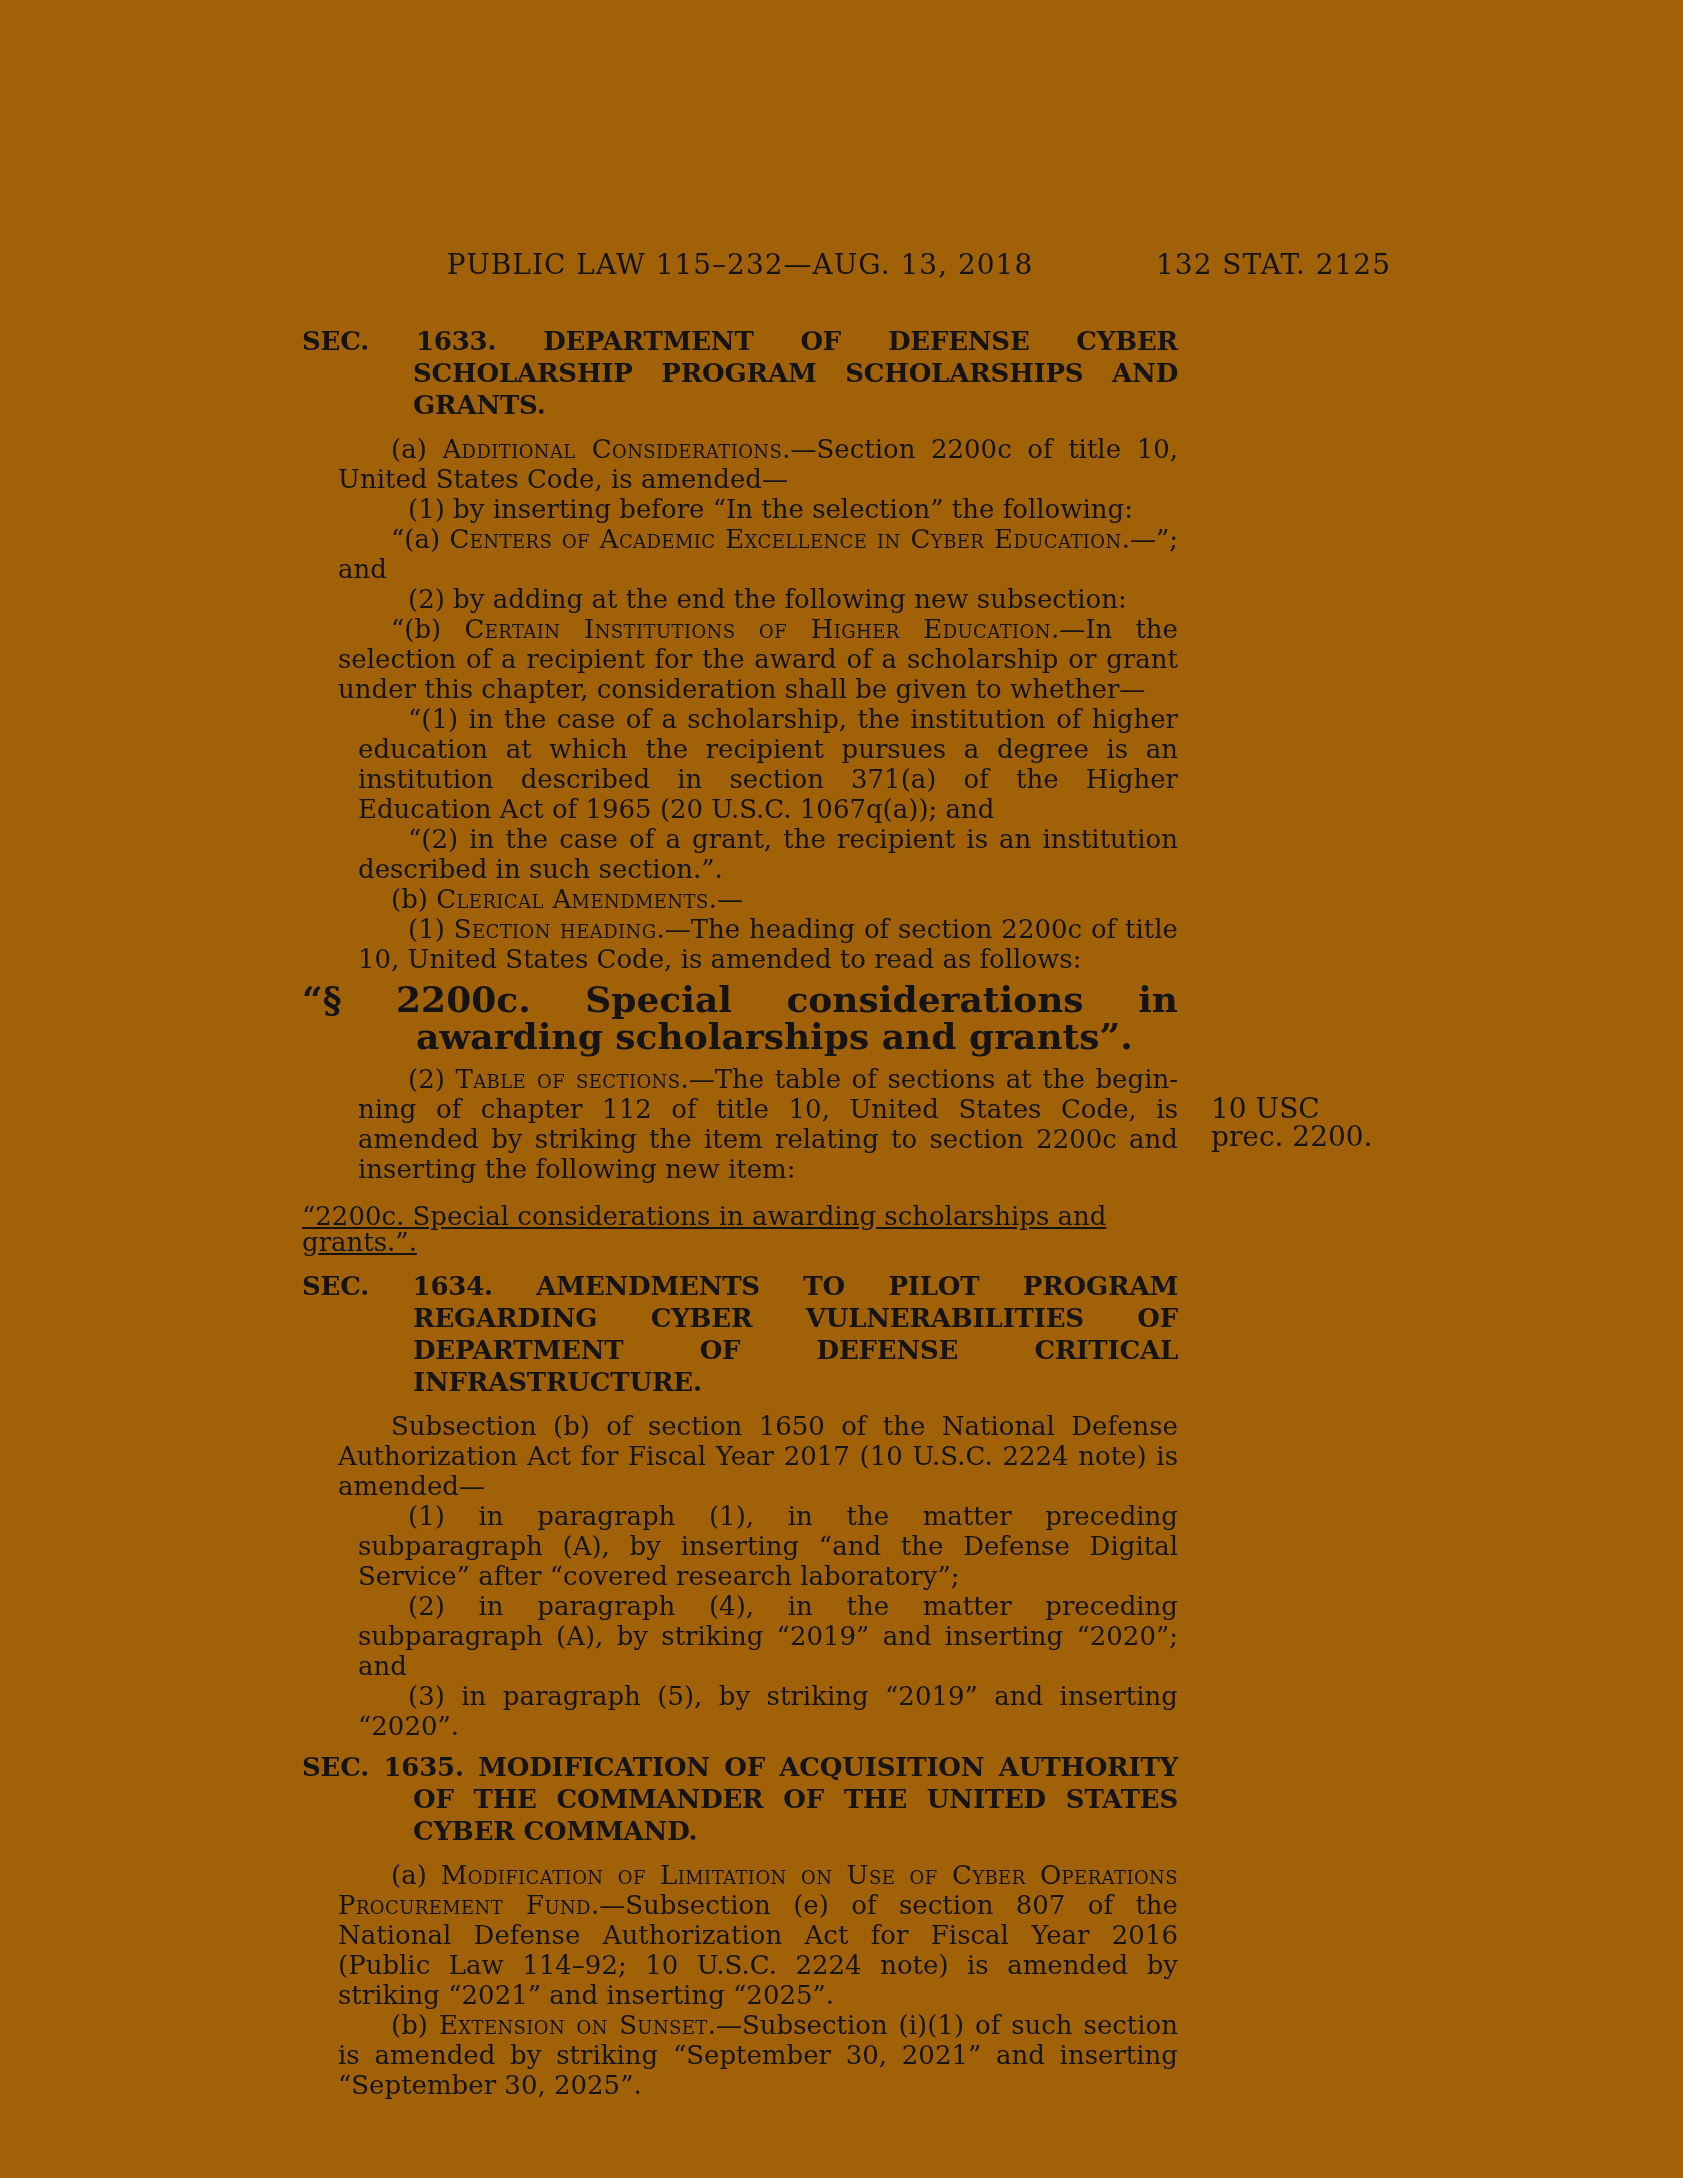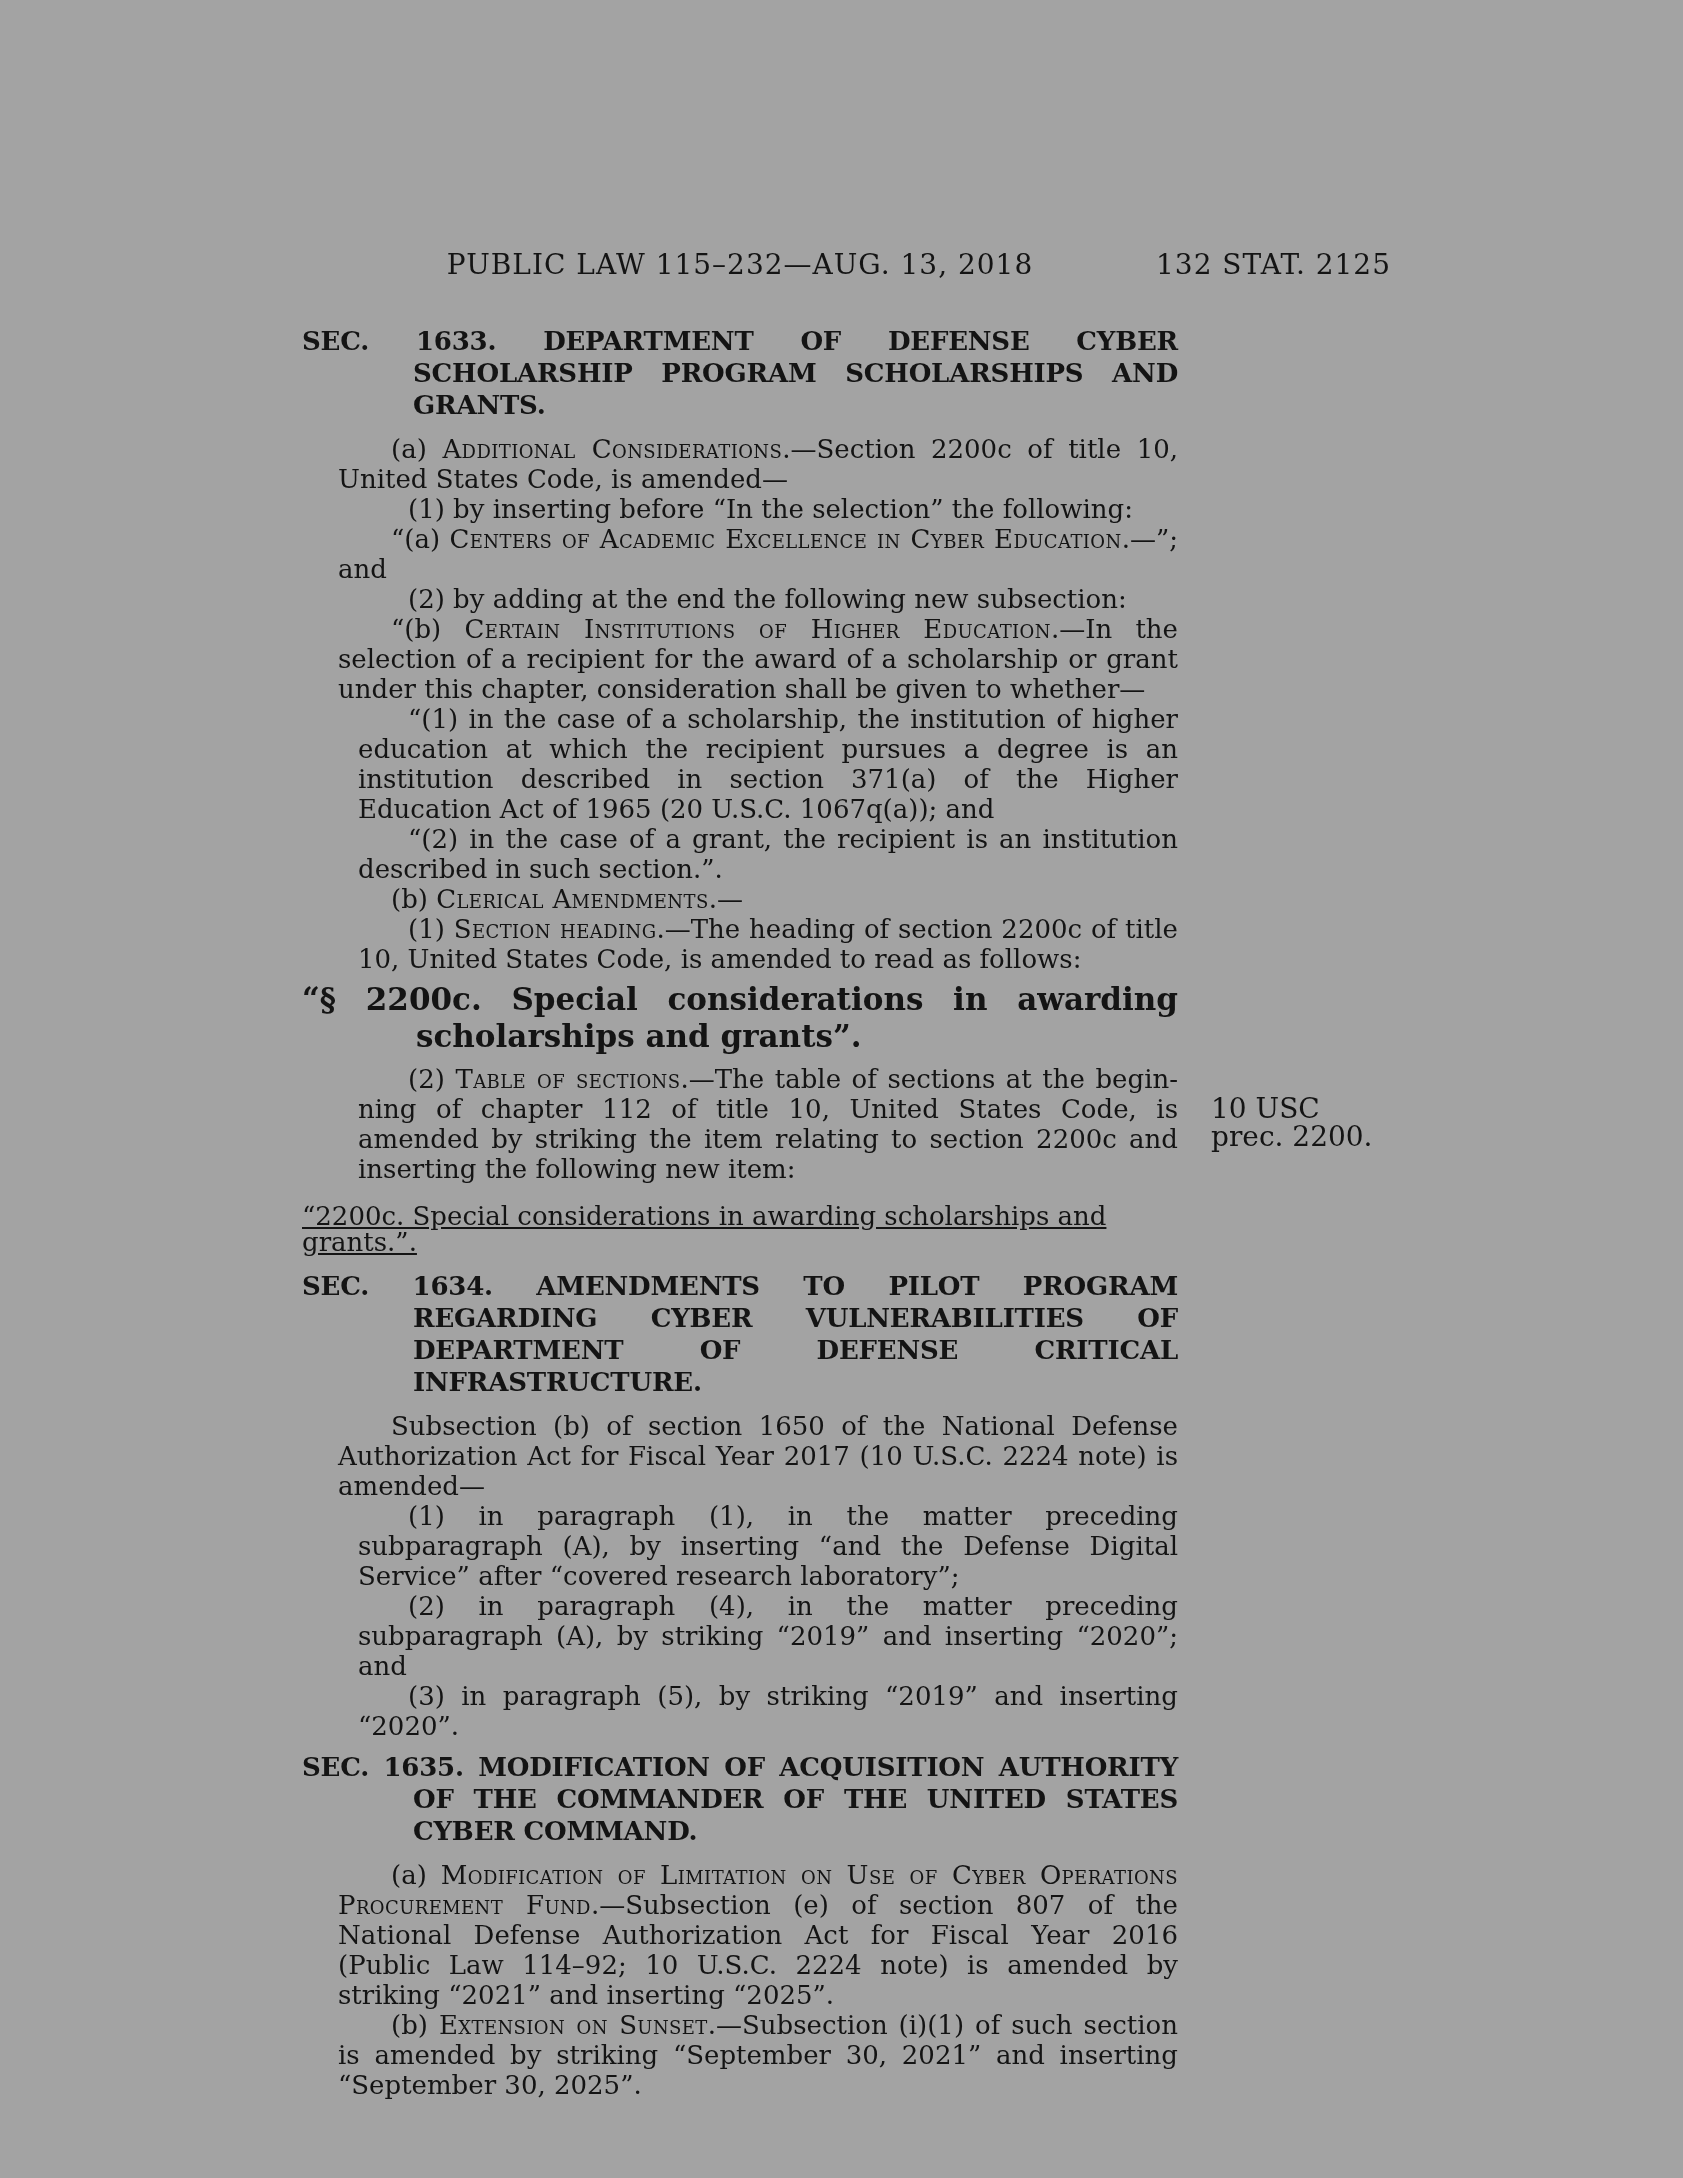--- a/index.html
+++ b/index.html
@@ -1,20 +1,20 @@
 <!DOCTYPE html>
 <html><head>
 <meta charset="utf-8">
 <style>
   html,body{margin:0;padding:0;background:#e8e8e8;}
   .page{
     position:relative;
     width:1683px;height:2178px;
     margin:0 auto;
-    background:#a3a3a3;
+    background:#a16207;
     overflow:hidden;
     color:#141414;
     font-family:"DejaVu Serif","Liberation Serif",serif;
     -webkit-font-smoothing:antialiased;
   }
   .runhead{
     position:absolute;left:302px;top:248px;width:1089px;height:42px;
     font-size:28px;line-height:34px;
   }
   .rh-law{position:absolute;left:0;top:0;width:876px;text-align:center;letter-spacing:1px;}
@@ -27,21 +27,21 @@
   }
   .blk{position:relative;margin-left:36px;}
   .p1{text-indent:53px;}
   .p2{margin-left:56px;text-indent:50px;}
   .sec-heading{
     font-weight:bold;font-size:26px;line-height:32px;
     padding-left:111px;text-indent:-111px;
     margin:10px 0 13px 0;letter-spacing:-0.2px;
   }
   .law-heading{
-    font-weight:bold;font-size:31px;line-height:37px;
+    font-weight:bold;font-size:36px;line-height:37px;
     padding-left:114px;text-indent:-114px;
     margin:7px 0 9px 0;
   }
   .table-item{
     font-size:26px;line-height:26px;
     margin:19px 0 15px 0;
     text-align:left;text-indent:0;text-decoration:underline;
   }
   .note{
     position:absolute;left:calc(100% + 33px);top:31px;width:208px;

